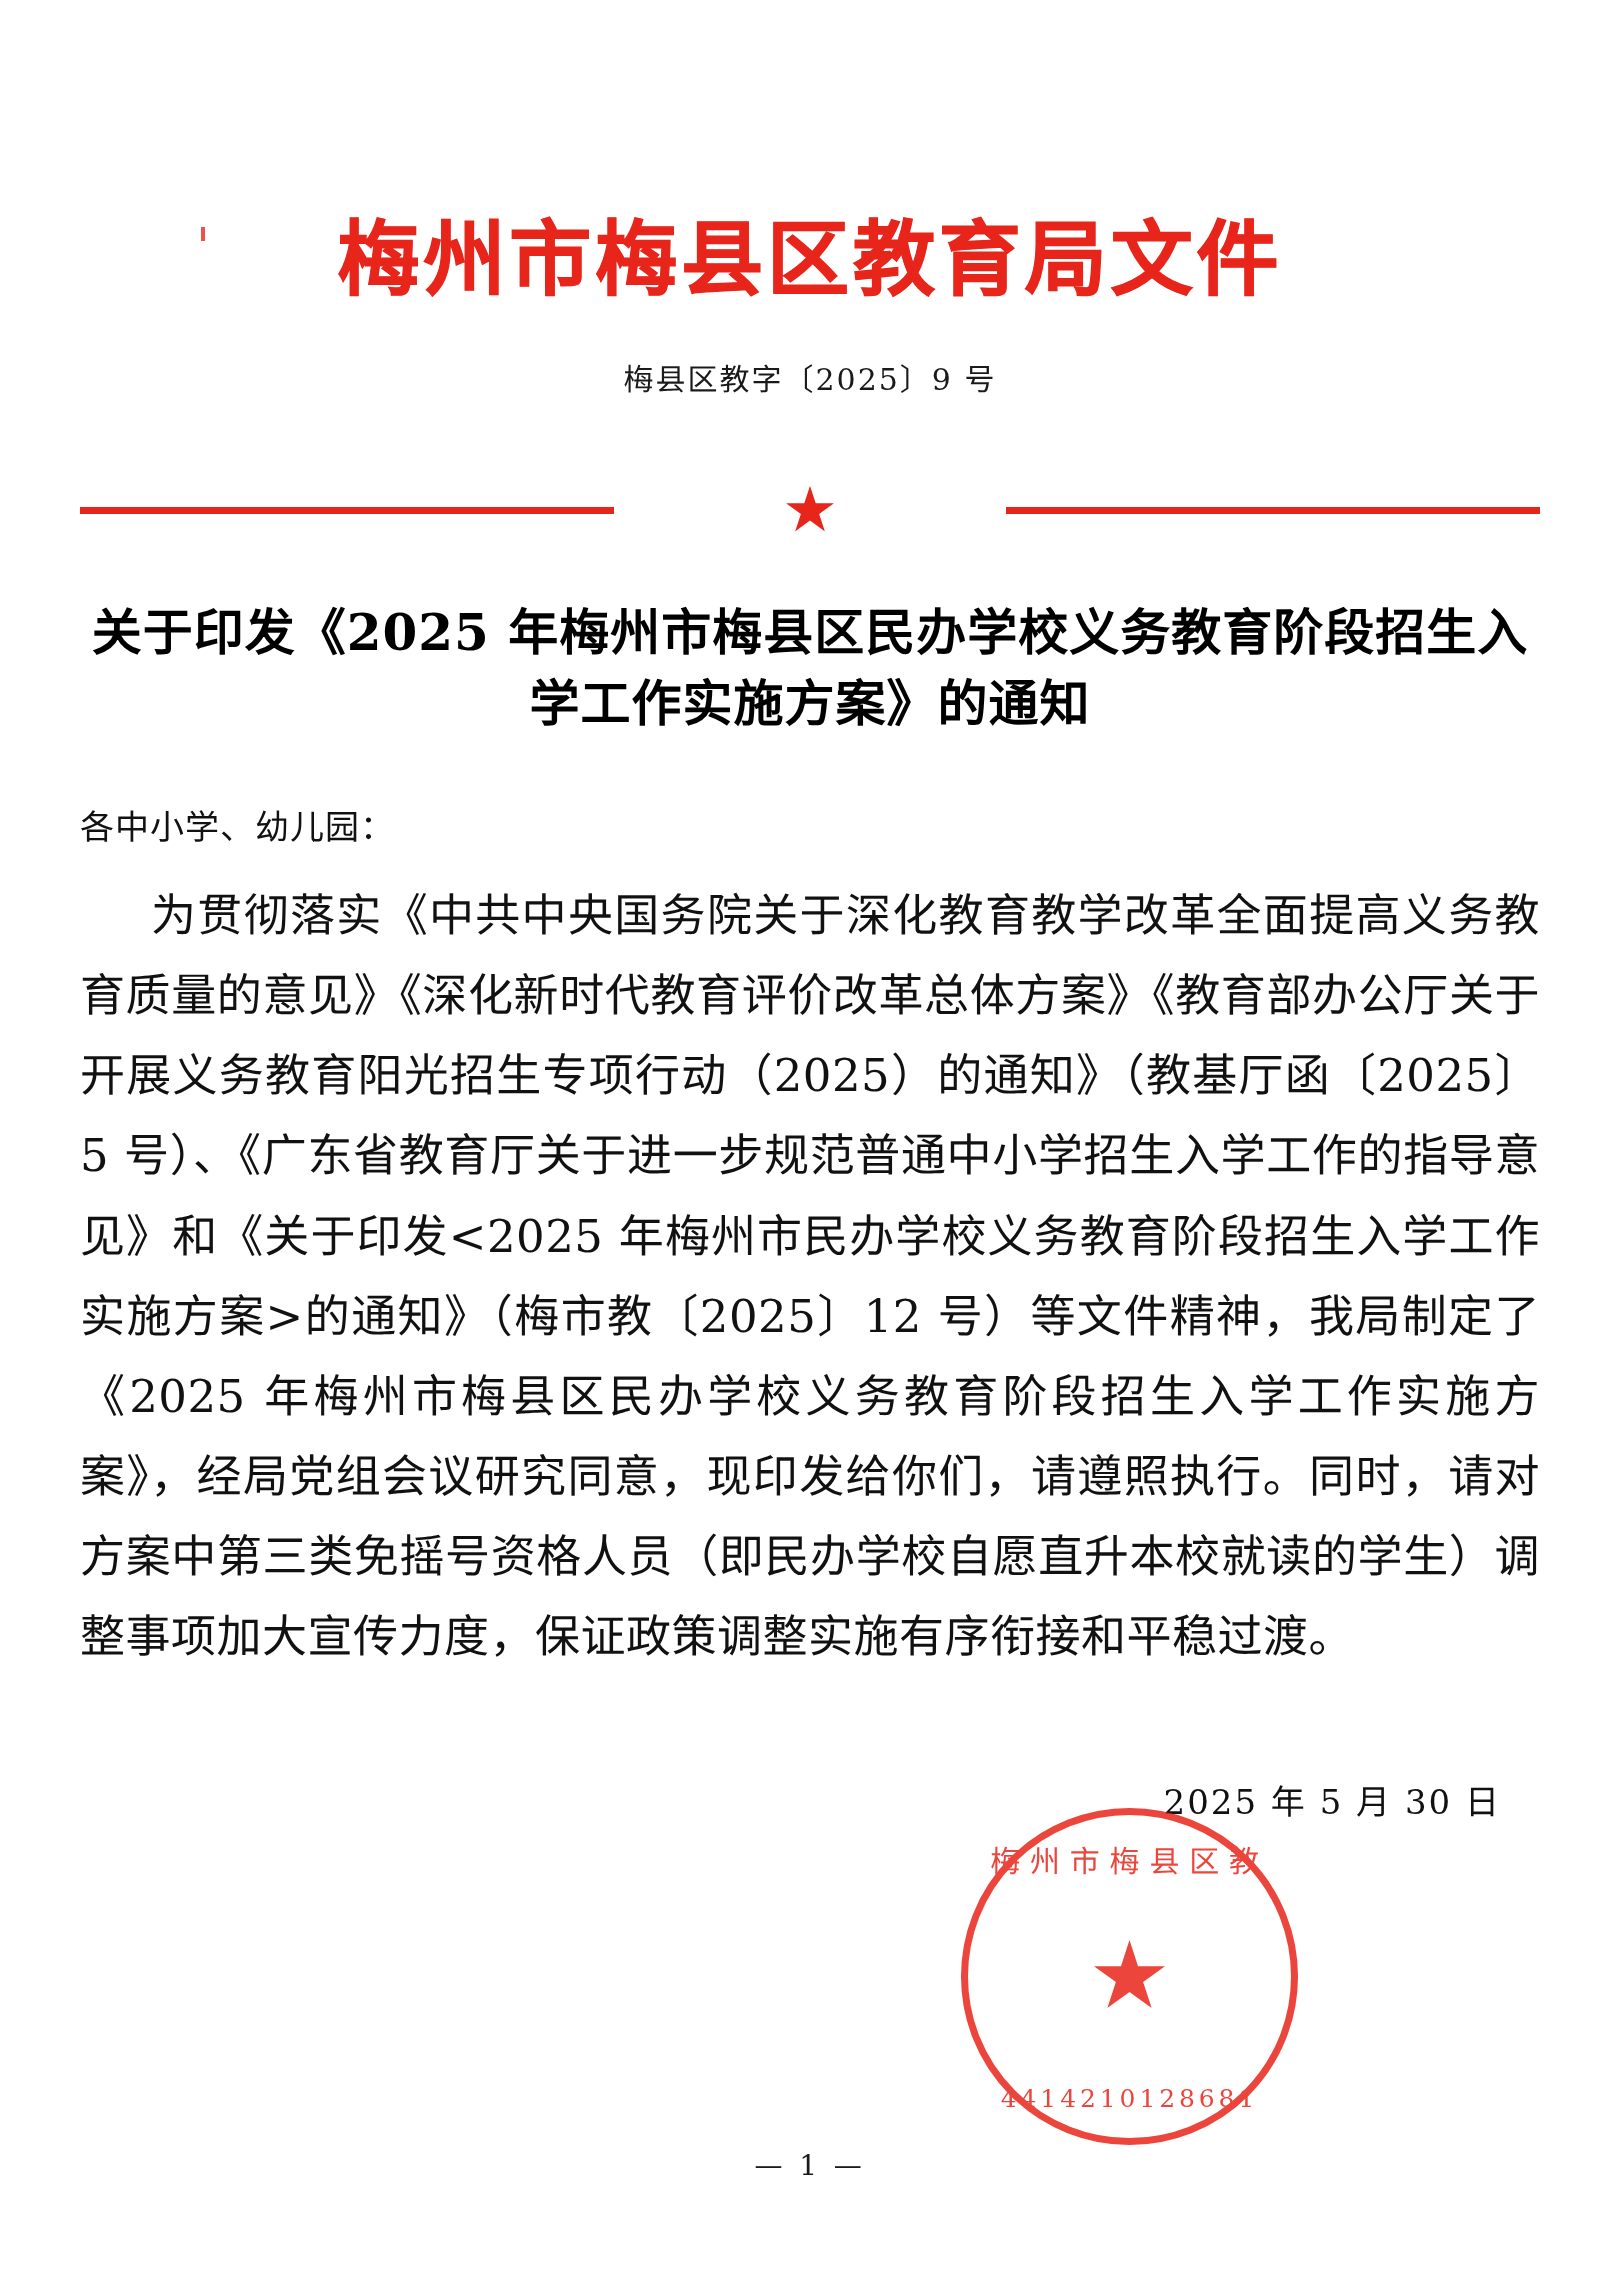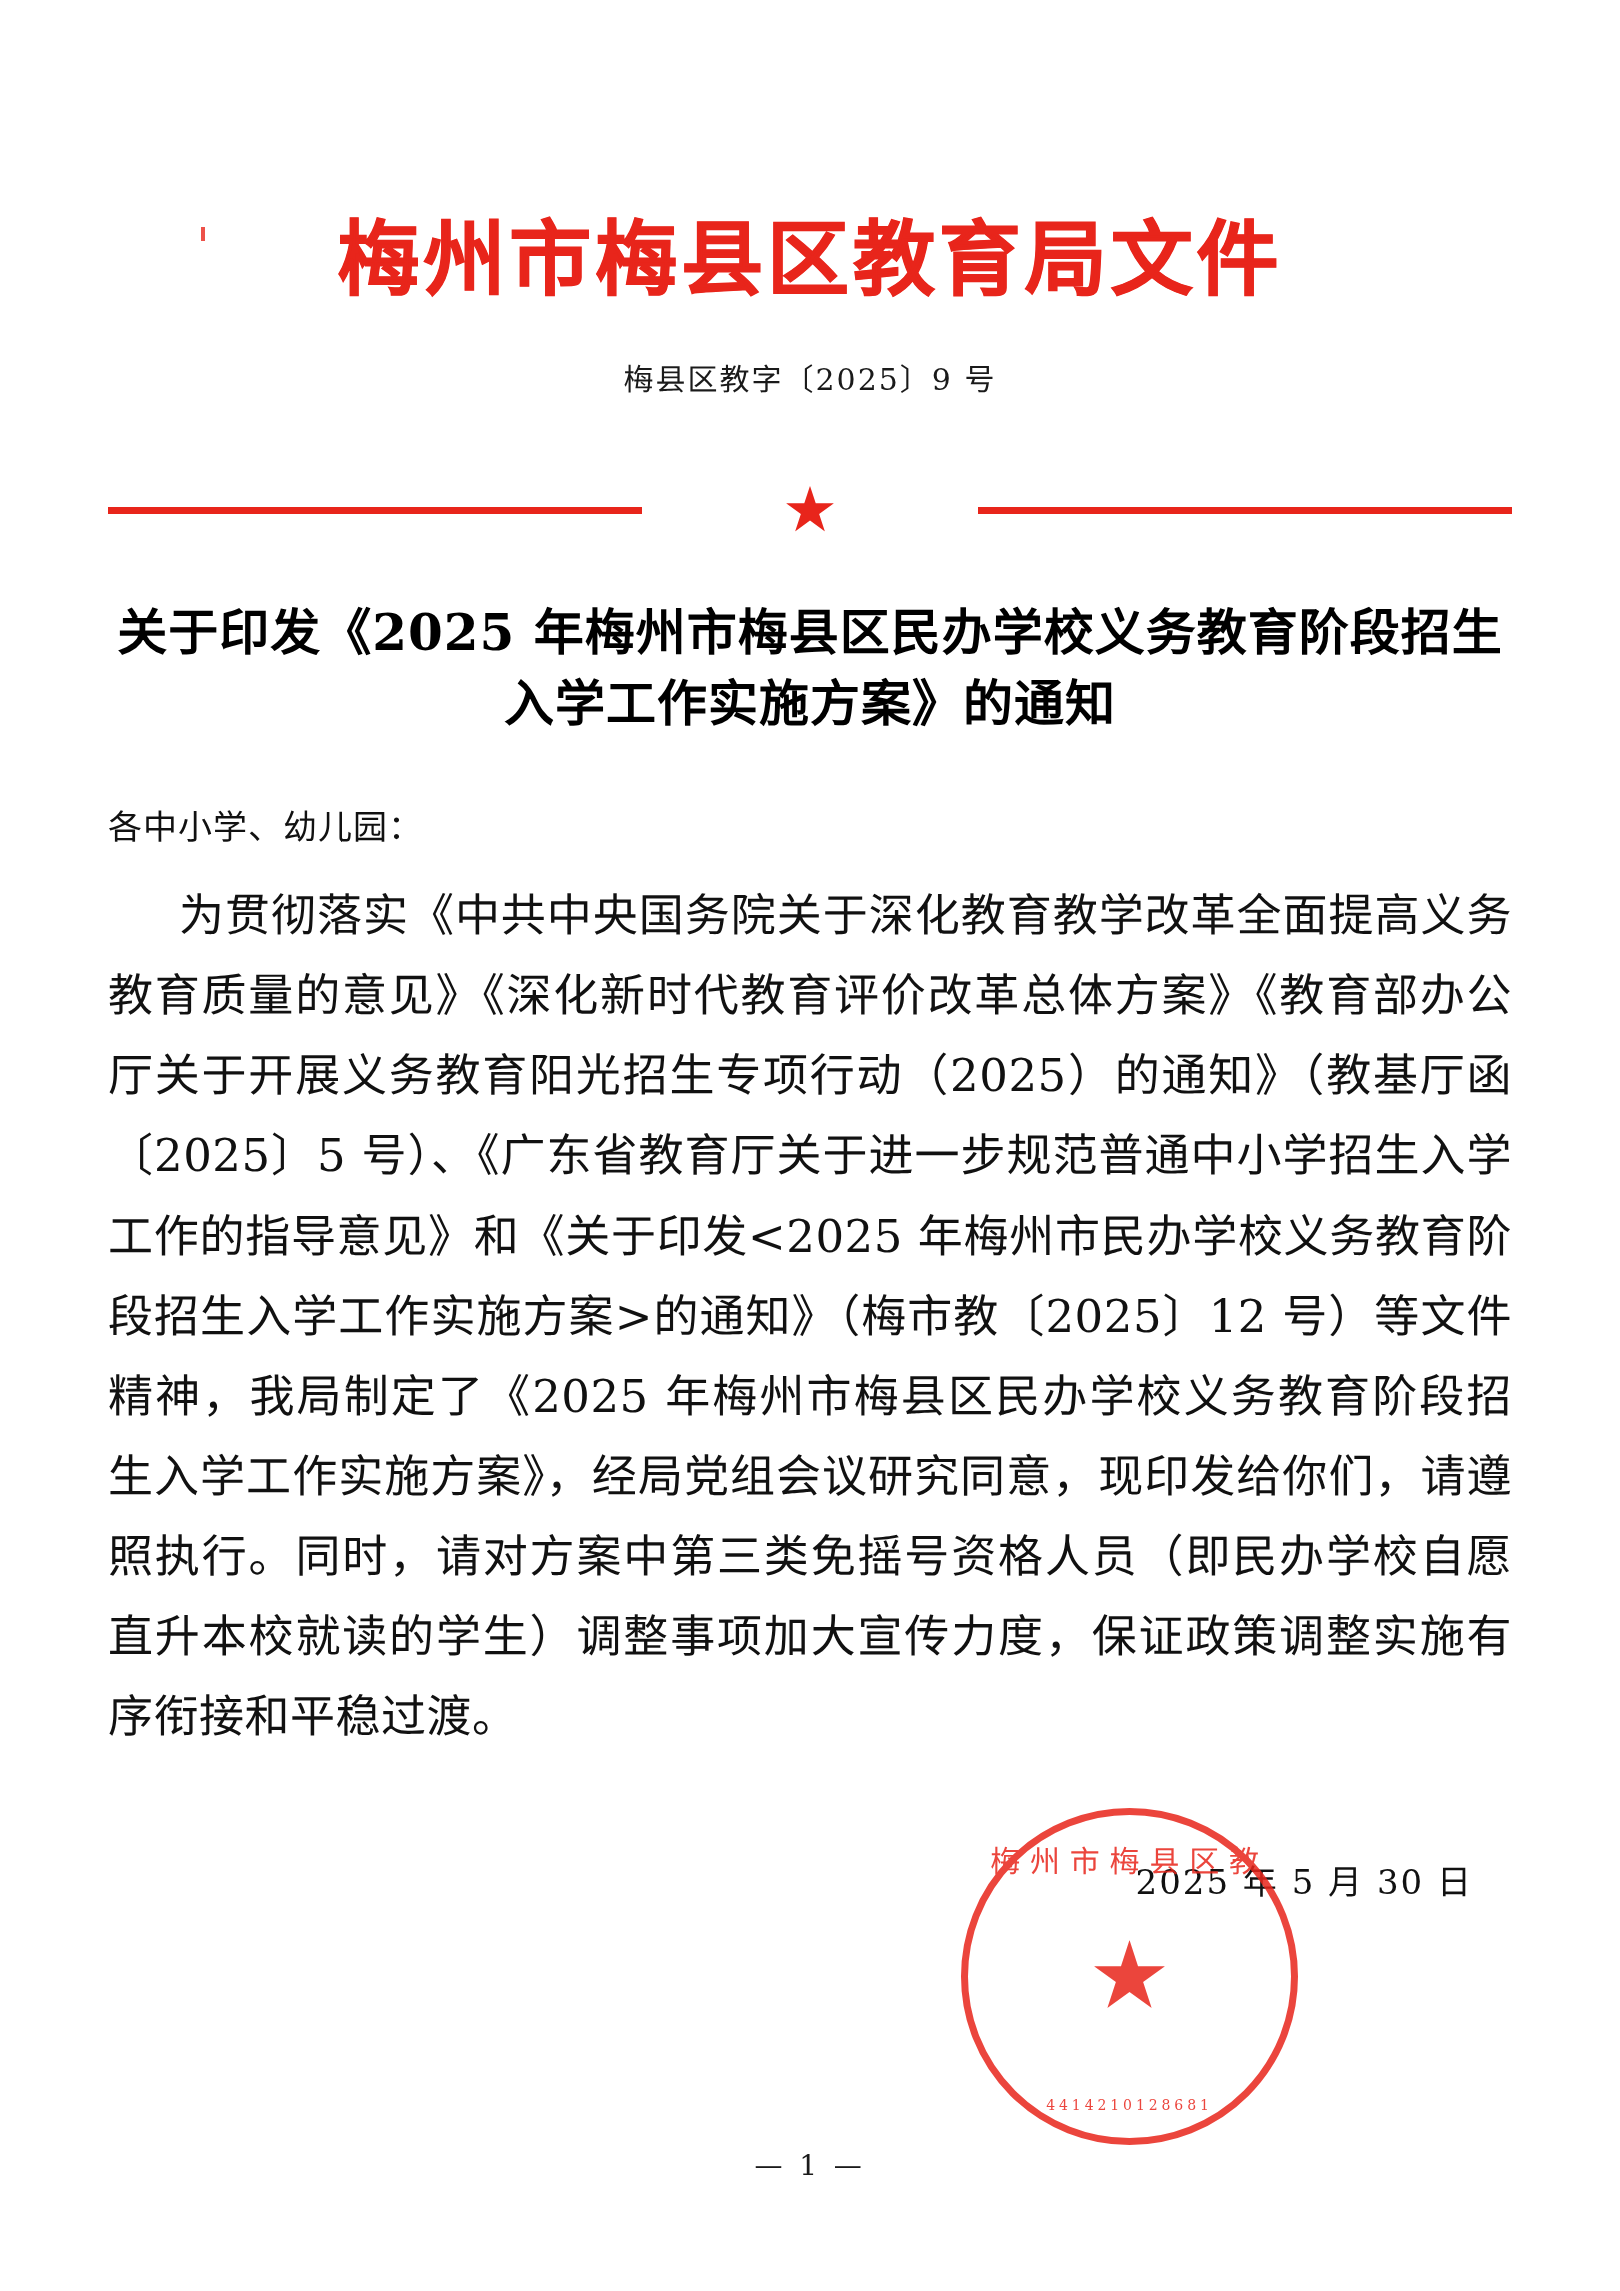--- a/index.html
+++ b/index.html
@@ -13,21 +13,21 @@
     font-family: "DejaVu Serif", "Liberation Serif", serif;
     color: #111;
     position: relative;
     overflow: hidden;
   }
   .page {
     position: relative;
     width: 1620px;
     height: 2292px;
     box-sizing: border-box;
-    padding: 0 108px;
+    padding: 0 80px;
   }
 
   
   .masthead {
     text-align: center;
     padding-top: 214px;
   }
   .masthead-title {
     color: #e8251b;
     font-family: "DejaVu Serif", "Liberation Serif", serif;
@@ -144,21 +144,21 @@
     font-weight: 400;
     letter-spacing: 9.8px;
     white-space: nowrap;
   }
   .seal .seal-bottom-text {
     position: absolute;
     left: 0; right: 0;
     bottom: 25.5px;
     text-align: center;
     color: #e8251b;
-    font-size: 14px;
+    font-size: 25px;
     letter-spacing: 3.9px;
     white-space: nowrap;
   }
 
   
   .page-footer {
     position: absolute;
     left: 0;
     right: 0;
     bottom: 110px;

